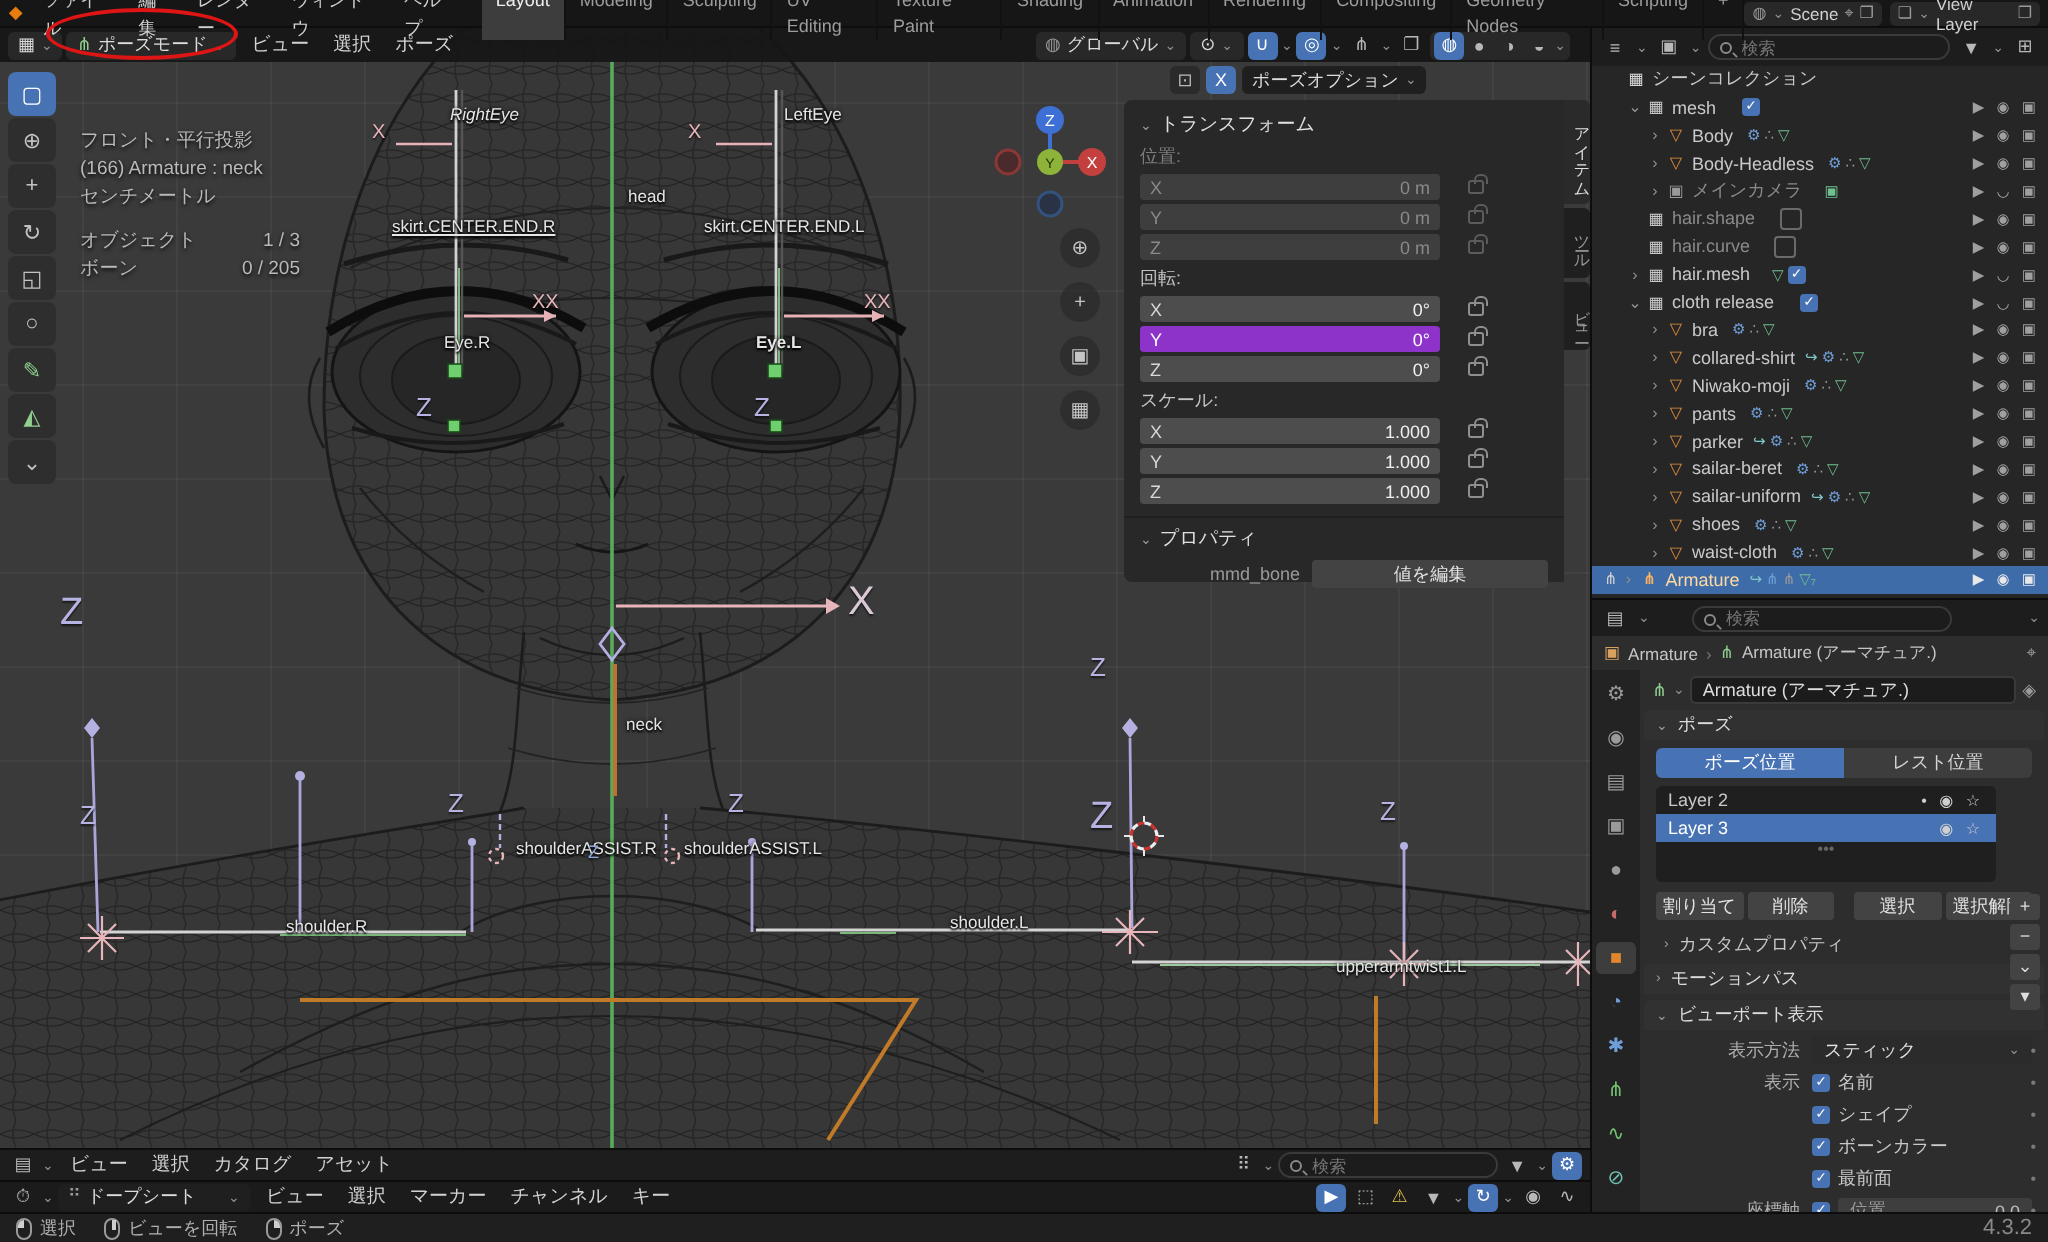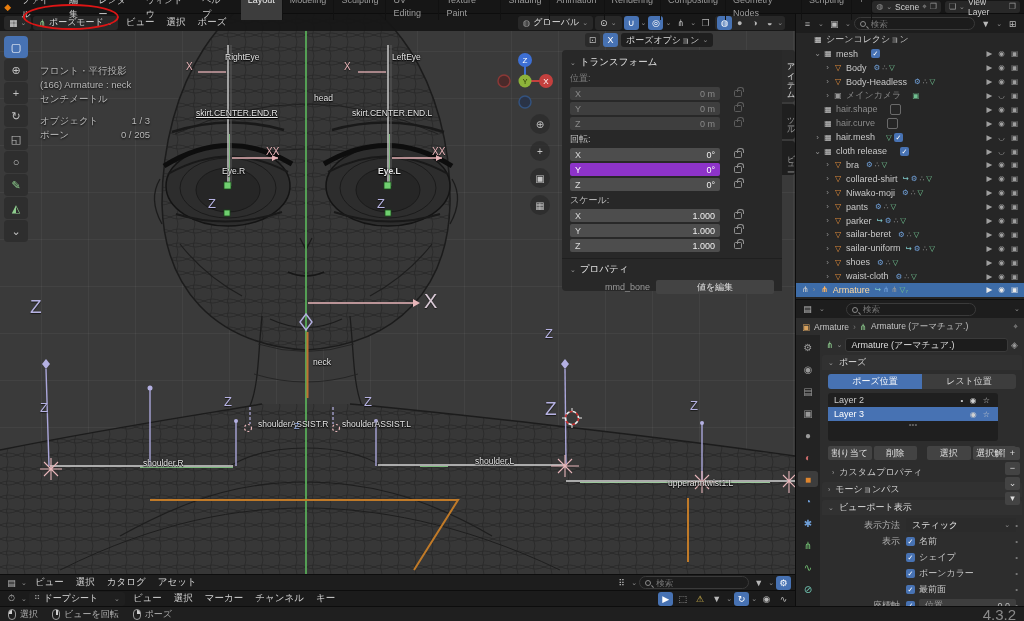--- a/index.html
+++ b/index.html
@@ -142,21 +142,21 @@
 
 #assetbar{left:0;top:574px;width:795px;height:16px;background:#1d1d1d;border-top:1px solid #0d0d0d;display:flex;align-items:center;padding:0 4px;gap:2px;z-index:25}
 #dopebar{left:0;top:590px;width:795px;height:16px;background:#1b1b1b;border-top:1px solid #0d0d0d;display:flex;align-items:center;padding:0 4px;gap:2px;z-index:25}
 #statusbar{left:0;top:606px;width:1024px;height:15px;background:#1f1f1f;border-top:1px solid #0d0d0d;display:flex;align-items:center;padding:0 8px;gap:16px;z-index:30;color:#b0b0b0}
 .mouse{width:8px;height:11px;border:1px solid #9a9a9a;border-radius:4px;position:relative;display:inline-block;margin-right:4px;vertical-align:-2px}
 .mouse::before{content:"";position:absolute;background:#cfcfcf}
 .m-l::before{left:0;top:0;width:3px;height:4px;border-radius:3px 0 0 0}
 .m-m::before{left:2.5px;top:0;width:2px;height:5px}
 .m-r::before{right:0;top:0;width:3px;height:4px;border-radius:0 3px 0 0}
 .statitem{display:flex;align-items:center;font-size:9px}
-#version{margin-left:auto;color:#8a8a8a;font-size:15px}
+#version{margin-left:auto;color:#8a8a8a;font-size:11px}
 .fgrow{flex:1}
 svg{display:block}
 </style>
 </head>
 <body>
 
 <div id="app">
 
   <div id="topbar" class="abs">
     <span class="logo">◆</span>
@@ -426,21 +426,21 @@
   <div id="navbtns" class="abs">
     <div class="navbtn">⊕</div>
     <div class="navbtn">+</div>
     <div class="navbtn">▣</div>
     <div class="navbtn">▦</div>
   </div>
 
   <div class="abs" style="left:0;top:0;width:795px;height:574px;z-index:11;pointer-events:none">
     <div>
 
-    <span class="blabel" style="left: 225px; top: 52px;">RightEye</span>
+    <span class="blabel" style="left: 225px; top: 52px; font-style: italic;">RightEye</span>
         <span class="blabel" style="left: 392px; top: 52px;">LeftEye</span>
         <span class="blabel" style="left: 314px; top: 93px;">head</span>
         <span class="blabel" style="left: 196px; top: 108px; text-decoration: underline;">skirt.CENTER.END.R</span>
         <span class="blabel" style="left: 352px; top: 108px;">skirt.CENTER.END.L</span>
         <span class="blabel" style="left: 222px; top: 166px;">Eye.R</span>
         <span class="blabel" style="left: 378px; top: 166px; font-weight: bold;">Eye.L</span>
         <span class="blabel" style="left: 313px; top: 357px;">neck</span>
         <span class="blabel" style="left: 258px; top: 419px;">shoulderASSIST.R</span>
         <span class="blabel" style="left: 342px; top: 419px;">shoulderASSIST.L</span>
         <span class="blabel" style="left: 143px; top: 458px;">shoulder.R</span>

